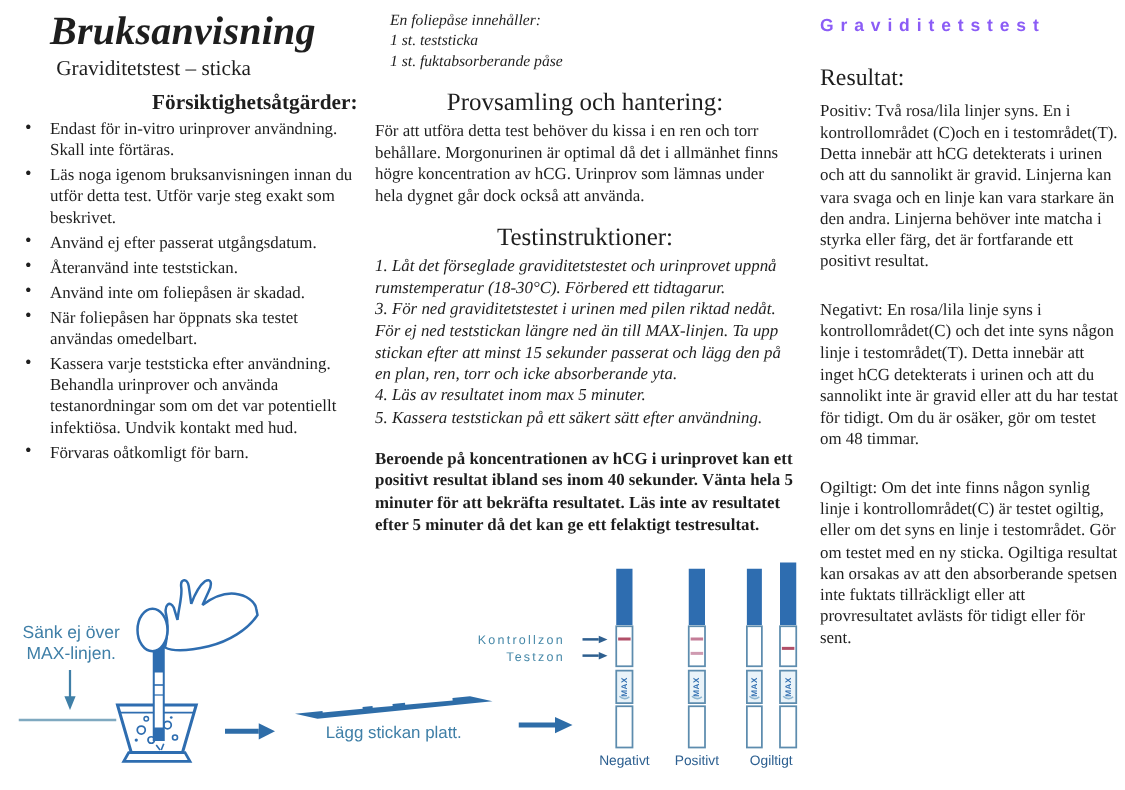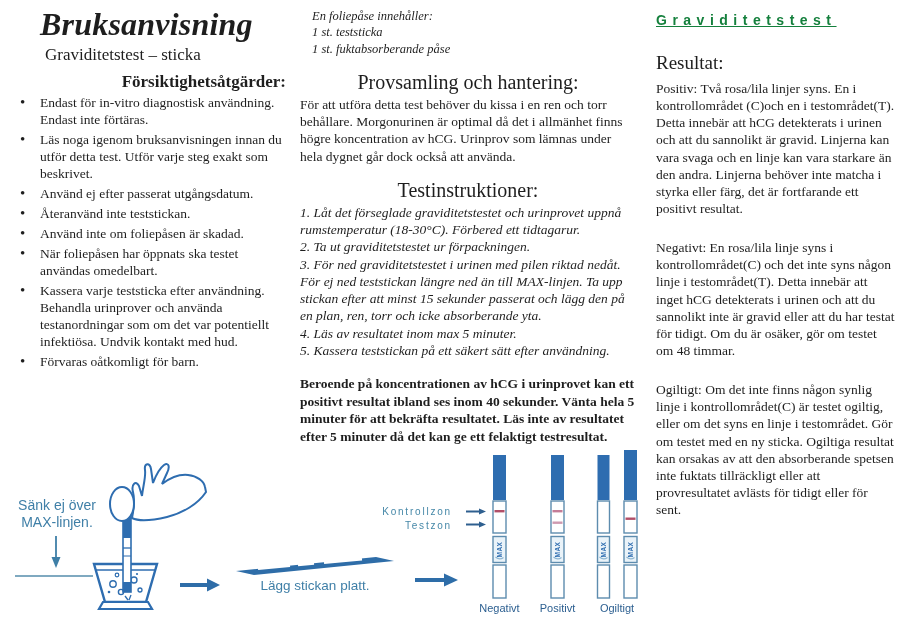--- a/index.html
+++ b/index.html
@@ -22,21 +22,21 @@
   ul.prec-list li::before { content:"\2022"; position:absolute; left:8px; top:-1px; font-size:15px; }
 
   .package-block { font-style:italic; font-size:12.5px; line-height:1.3; margin-left:12px; }
   .mid-heading { font-size:20px; margin:14px 0 2px 0;text-align:center; }
   .mid-body { font-size:13.5px; line-height:1.28; }
   .step { font-size:13.5px; line-height:1.28;font-style:italic; }
   .warning { font-size:13.5px; line-height:1.3; font-weight:bold; margin-top:16px; }
 
   .brand {
     font-family:"Liberation Sans", sans-serif; font-size:14px; font-weight:bold;
-    letter-spacing:5.5px; color:#15803d; white-space:nowrap;text-decoration:underline;
+    letter-spacing:5.5px; color:#8b5cf6; white-space:nowrap;
   }
   .results-heading { font-size:19px; font-weight:normal; margin:24px 0 2px 0; }
   .result-para { font-size:13.5px; line-height:1.27; margin-top:6px; }
   .result-para.gap { margin-top:22px; }
 
   
   #diagram { position:absolute; left:0; top:420px; width:660px; height:212px; }
   .diaText   { font-family:"Liberation Sans", sans-serif; font-size:14px; fill:#3f7fa7; }
   .flatLabel { font-family:"Liberation Sans", sans-serif; font-size:13.5px; fill:#3f7fa7; }
   .zone      { font-family:"Liberation Sans", sans-serif; font-size:10px; letter-spacing:1.8px; fill:#4688a8; }
@@ -44,21 +44,21 @@
   .maxText   { font-family:"Liberation Sans", sans-serif; font-size:6.5px; font-weight:bold; fill:#2e6db0; letter-spacing:0.5px; }
 </style>
 </head>
 <body>
 
 <div id="col-left">
   <h1 class="doc-title">Bruksanvisning</h1>
   <div class="doc-subtitle">Graviditetstest – sticka</div>
   <div class="prec-heading">Försiktighetsåtgärder:</div>
   <ul class="prec-list">
-    <li>Endast för in-vitro diagnostisk användning. Endast inte förtäras.</li>
+    <li>Endast för in-vitro urinprover användning. Skall inte förtäras.</li>
     <li>Läs noga igenom bruksanvisningen innan du utför detta test. Utför varje steg exakt som beskrivet.</li>
     <li>Använd ej efter passerat utgångsdatum.</li>
     <li>Återanvänd inte teststickan.</li>
     <li>Använd inte om foliepåsen är skadad.</li>
     <li>När foliepåsen har öppnats ska testet användas omedelbart.</li>
     <li>Kassera varje teststicka efter användning. Behandla urinprover och använda testanordningar som om det var potentiellt infektiösa. Undvik kontakt med hud.</li>
     <li>Förvaras oåtkomligt för barn.</li>
   </ul>
 </div>
 
@@ -66,21 +66,20 @@
   <div class="package-block">
     <div>En foliepåse innehåller:</div>
     <div>1 st. teststicka</div>
     <div>1 st. fuktabsorberande påse</div>
   </div>
   <div class="mid-heading">Provsamling och hantering:</div>
   <div class="mid-body">För att utföra detta test behöver du kissa i en ren och torr behållare.  Morgonurinen är optimal då det i allmänhet finns högre koncentration av hCG. Urinprov som lämnas under hela dygnet går dock också att använda.</div>
   <div class="mid-heading">Testinstruktioner:</div>
   <div>
     <div class="step">1. Låt det förseglade graviditetstestet och urinprovet uppnå rumstemperatur (18-30°C). Förbered ett tidtagarur.</div>
-    <div class="step">2. Ta ut graviditetstestet ur förpackningen.</div>
     <div class="step">3. För ned graviditetstestet i urinen med pilen riktad nedåt. För ej ned teststickan längre ned än till MAX-linjen. Ta upp stickan efter att minst 15 sekunder passerat och lägg den på en plan, ren, torr och icke absorberande yta.</div>
     <div class="step">4. Läs av resultatet inom max 5 minuter.</div>
     <div class="step">5. Kassera teststickan på ett säkert sätt efter användning.</div>
   </div>
   <div class="warning">Beroende på koncentrationen av hCG i urinprovet kan ett positivt resultat ibland ses inom 40 sekunder. Vänta hela 5 minuter för att bekräfta resultatet. Läs inte av resultatet efter 5 minuter då det kan ge ett felaktigt testresultat.</div>
 </div>
 
 <div id="col-right">
   <div class="brand">Graviditetstest</div>
   <div class="results-heading">Resultat:</div>

